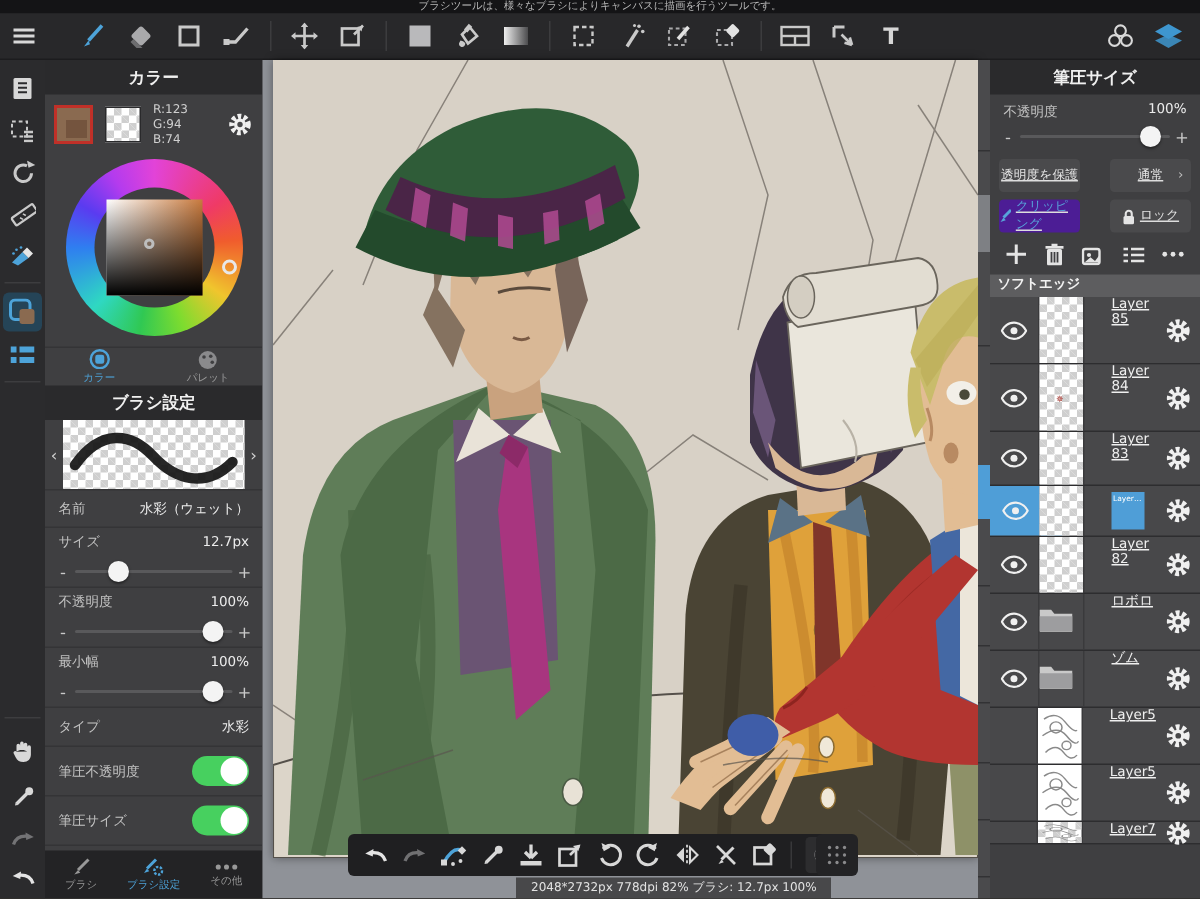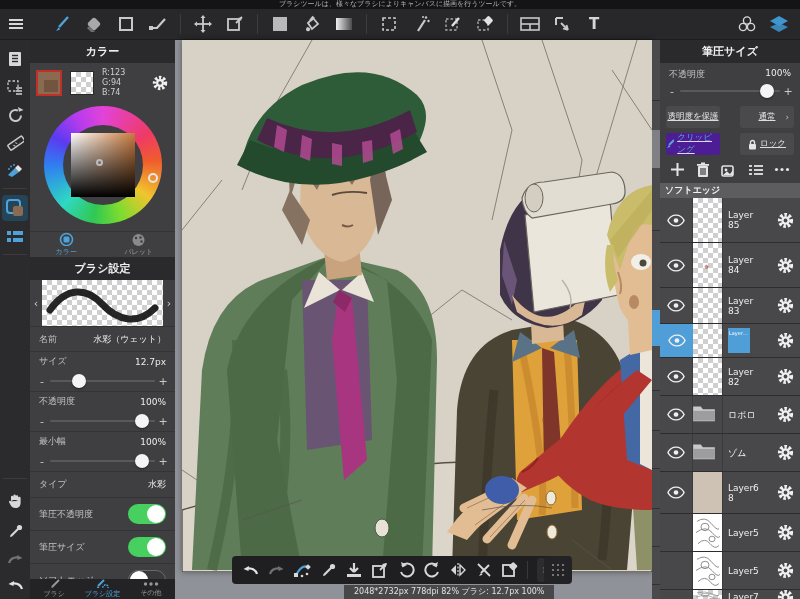--- a/index.html
+++ b/index.html
@@ -63,21 +63,21 @@
   .sl-track { flex:1; position:relative; height:14px; margin:0 3px; }
   .sl-track:before { content:""; position:absolute; left:0; right:0; top:6px; height:2px; background:#59595b; border-radius:1px; }
   .sl-thumb { position:absolute; top:0; width:14px; height:14px; border-radius:50%; background:#f4f4f4; box-shadow:0 1px 2px rgba(0,0,0,.5); }
 
   .toggle { width:38px; height:20px; border-radius:10px; position:relative; }
   .toggle.on { background:#47d05f; }
   .toggle.off { background:#39393b; border:1px solid #6a6a6c; }
   .toggle .knob { position:absolute; top:1px; width:18px; height:18px; border-radius:50%; background:#fff; }
   .toggle.on .knob { right:1px; } .toggle.off .knob { left:1px; top:0; }
 
-  #btabs { position:absolute; left:0; bottom:0; width:145px; height:20px; background:#232325; display:flex; }
+  #btabs { position:absolute; left:0; bottom:0; width:145px; height:32px; background:#232325; display:flex; }
   .btab { flex:1; display:flex; flex-direction:column; align-items:center; justify-content:center; gap:1px;
     font-size:7px; color:#989898; }
   .btab.active { color:#4da3d9; }
 
   
   #canvasarea { position:absolute; left:175px; top:40px; width:477px; height:559px; background:#8f9298; }
   #artboard { position:absolute; left:7px; top:0; width:470px; height:532px; background:#d8d1c6; box-shadow:0 0 6px rgba(0,0,0,.4); }
   #layerscroll { position:absolute; left:652px; top:40px; width:8px; height:559px; background:#4a4a4c; }
   .lsc-mark { position:absolute; left:0; width:8px; }
   .lsc-tick { position:absolute; left:0; width:8px; height:1px; background:#323234; }
@@ -101,22 +101,22 @@
     display:flex; align-items:center; justify-content:center; gap:3px; position:relative; }
   .lp-btn .chevr { position:absolute; right:5px; color:#bdbdbd; font-size:9px; }
   .lp-btn.clipping { background:#4c1d95; color:#57a3da; }
   #lp-iconrow { display:flex; align-items:center; justify-content:space-between; padding:7px 10px 6px; }
   #lp-listheader { height:15px; background:#5d5d5f; color:#f2f2f2; font-size:9px; font-weight:bold;
     line-height:15px; padding-left:5px; }
   #layerlist { position:relative; background:#3a3a3c; }
   .lrow { position:relative; display:flex; align-items:stretch; border-bottom:1px solid #2d2d2f; background:#48484a; }
   .lrow .eyecell { width:33px; display:flex; align-items:center; justify-content:center; border-right:1px solid #3a3a3c;}
   .lrow .thumb { width:29px; position:relative; }
-  .lrow .labcell { flex:1; padding-left:5px; display:flex; flex-direction:column; justify-content:center;
-    font-size:9px; color:#f0f0f0; line-height:10px; border-left:1px solid #3a3a3c; }
+  .lrow .labcell { flex:1; padding-left:18px; display:flex; flex-direction:column; 
+    font-size:9px; color:#f0f0f0; line-height:10px; border-left:1px solid #3a3a3c;text-decoration:underline; }
   .lrow .gearcell { width:30px; display:flex; align-items:center; justify-content:center; }
   .lrow.sel .eyecell { background:#4f9ed7; border-right:none; }
   .lrow.sel .fmark { position:absolute; left:34px; top:0; bottom:0; width:14px; background:#4f9ed7;
     color:#fff; font-size:8px; display:flex; align-items:center; justify-content:center; font-style:italic; }
   .lrow.sel .labcell { background:transparent; }
   .selchip { position:absolute; width:22px; top:4px; bottom:4px; background:#4f9ed7; color:#fff;
     font-size:5px; line-height:6px; padding:2px 1px; overflow:hidden; }
   .thumb.tan { background:#cdc2b4; }
   .thumb.dark { background:transparent; }
   .thumb svg.squig { position:absolute; left:0; top:0; }
@@ -984,37 +984,20 @@
           </div>
           <div class="labcell">
             <span>ゾム</span>
           </div>
           <div class="gearcell">
             <svg width="19" height="19">
               <use href="#sym-gear"></use>
             </svg>
           </div>
         </div>
-        <div class="lrow" style="height: 42px;">
-          <div class="eyecell">
-            <svg width="18" height="13">
-              <use href="#sym-eye"></use>
-            </svg>
-          </div>
-          <div class="thumb tan"></div>
-          <div class="labcell">
-            <span>Layer6</span>
-            <span>8</span>
-          </div>
-          <div class="gearcell">
-            <svg width="19" height="19">
-              <use href="#sym-gear"></use>
-            </svg>
-          </div>
-        </div>
         <div class="lrow" style="height: 38px;">
           <div class="eyecell"></div>
           <div class="thumb" style="background: rgb(255, 255, 255);">
             <svg class="squig" width="29" height="100%" viewBox="0 0 29 40" preserveAspectRatio="none">
               <g stroke="#8a8a8a" stroke-width="1" fill="none">
                 <path d="M4 8 q8-6 14 2 t8 6"></path>
                 <path d="M3 20 q10-8 16 0 t8 4"></path>
                 <path d="M5 32 q7-7 12 0 t9 2"></path>
                 <circle cx="12" cy="14" r="4"></circle>
                 <circle cx="19" cy="27" r="3"></circle>

